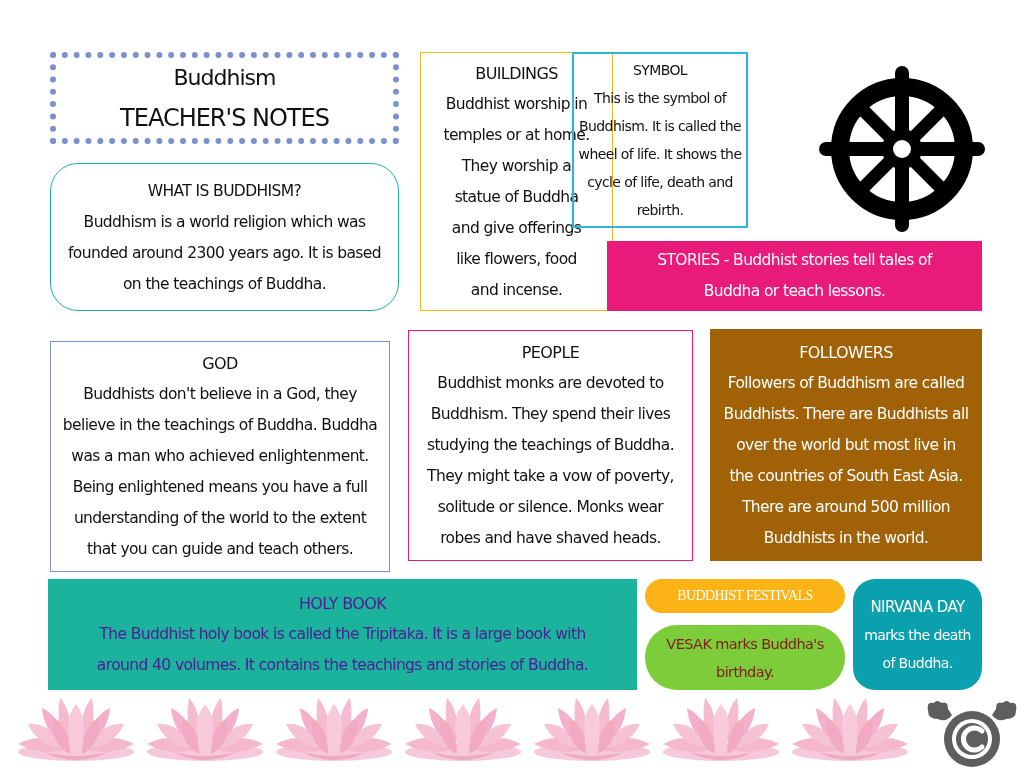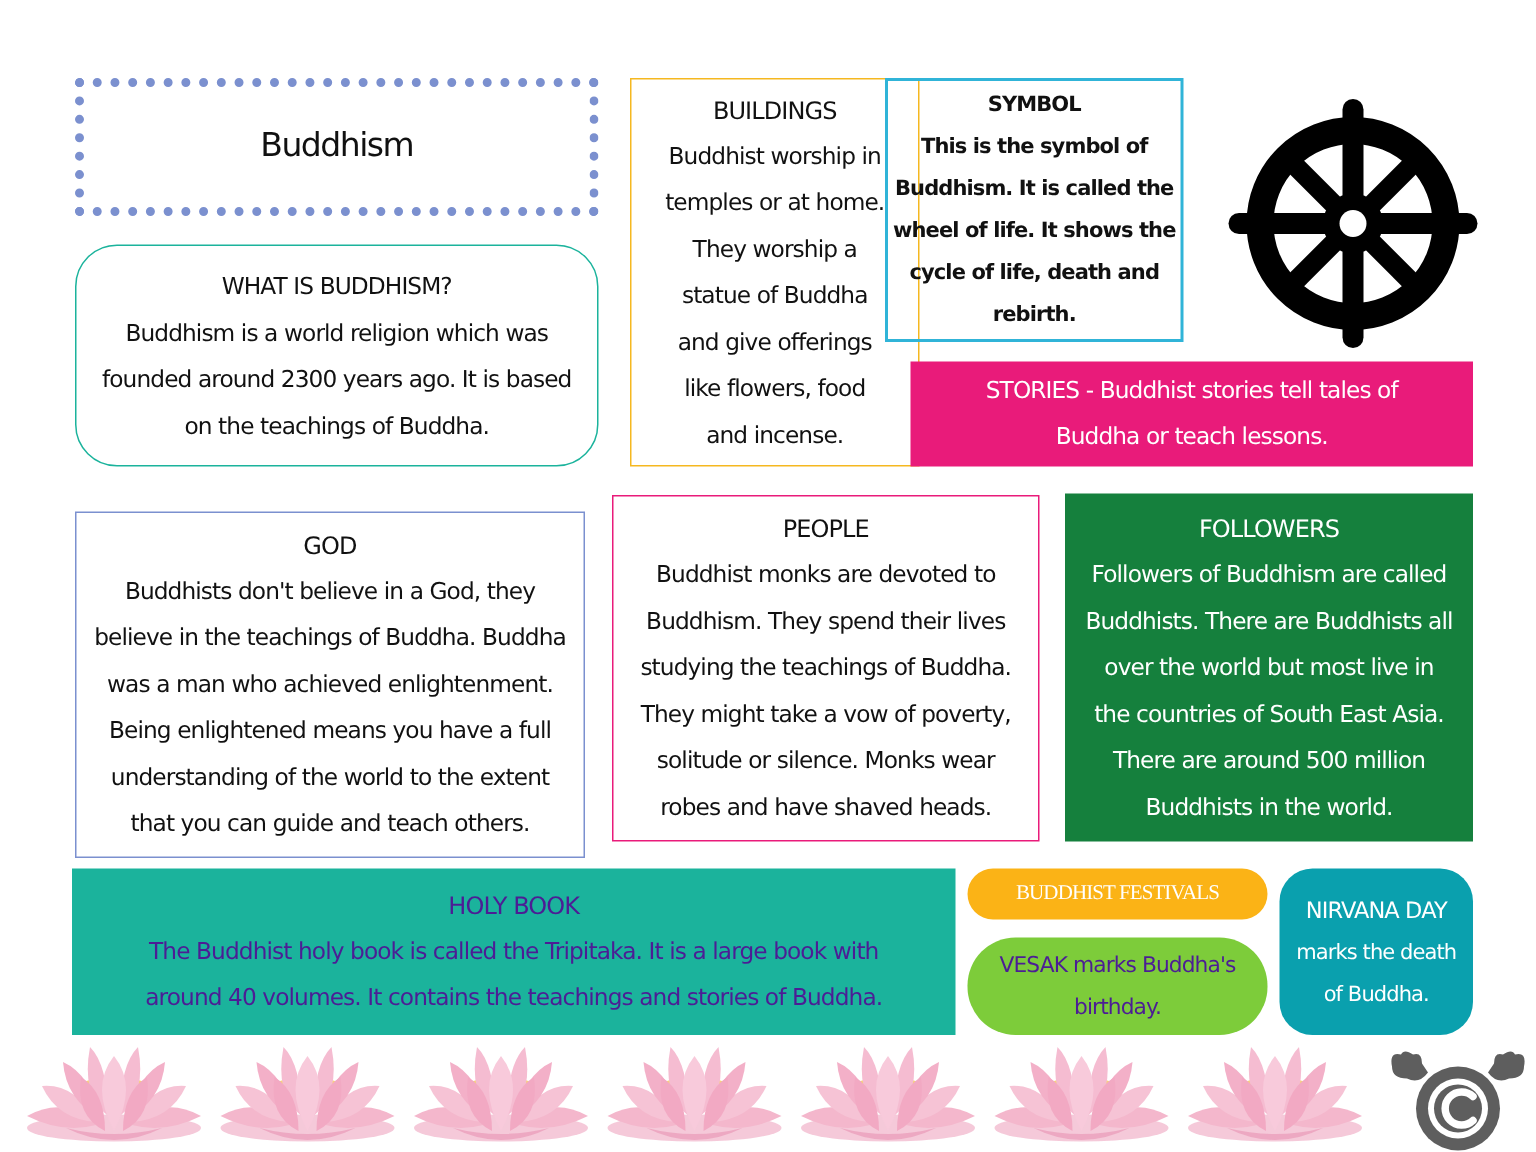--- a/index.html
+++ b/index.html
@@ -12,56 +12,57 @@
     #title-box { left: 50px; top: 52px; width: 349px; height: 92px; border: 6px dotted #7b90cf; border-radius: 3px; }
     #title-box .l1 { font-size: 22px; line-height: 40px; letter-spacing: -1px; }
     #title-box .l2 { font-size: 24px; line-height: 40px; letter-spacing: -1px; }
 
     #what-box { left: 50px; top: 163px; width: 349px; height: 148px; border: 1.5px solid #1bb39c; border-radius: 28px; padding-top: 2px; }
     #what-box .txt, #what-box .ttl { font-size: 15.5px; }
 
     #buildings-box { left: 420px; top: 52px; width: 193px; height: 259px; border: 1.5px solid #f5b820; }
     #buildings-box .txt { line-height: 31px; font-size: 15.5px; }
 
-    #symbol-box { left: 590px; top: 52px; width: 199px; height: 176px; border: 2px solid #30b4d8; font-weight: bold; }
+    #symbol-box { left: 572px; top: 52px; width: 176px; height: 176px; border: 2px solid #30b4d8; }
     #symbol-box .txt, #symbol-box .ttl { font-size: 14px; line-height: 28px; letter-spacing: -0.6px; }
 
     #wheel { position: absolute; left: 818px; top: 65px; width: 168px; height: 168px; }
 
     #stories-box { left: 607px; top: 241px; width: 375px; height: 70px; background: #e91b7a; color: #fff; }
     #stories-box .txt { color: #fff; }
 
     #god-box { left: 50px; top: 330px; width: 340px; height: 231px; border: 1.5px solid #7b90cf; margin-top: 11px; }
     #people-box { left: 408px; top: 330px; width: 285px; height: 231px; border: 1.5px solid #e91b7a; }
-    #followers-box { left: 710px; top: 329px; width: 272px; height: 232px; background: #15803d; color: #fff; }
+    #followers-box { left: 710px; top: 329px; width: 272px; height: 232px; background: #a16207; color: #fff; }
     #followers-box .txt, #followers-box .ttl { color: #fff; }
 
     #holy-box { left: 48px; top: 579px; width: 589px; height: 111px; background: #1bb39c; color: #fff; }
     #holy-box .txt, #holy-box .ttl { color: #4c1d95; }
 
     #festivals-pill { left: 645px; top: 579px; width: 200px; height: 34px; background: #fbb316; border-radius: 17px; color: #fff; }
     #festivals-pill .ttl { font-size: 14px; line-height: 20px; color: #fff; font-family: Liberation Serif, serif; }
 
     #vesak-pill { left: 645px; top: 625px; width: 200px; height: 65px; background: #7dcc3a; border-radius: 32px; color: #fff; }
-    #vesak-pill .txt { font-size: 14.5px; line-height: 28px; color: #4c1d95; }
+    #vesak-pill .txt { font-size: 14.5px; line-height: 28px; color: #7f1d1d; }
 
     #nirvana-box { left: 853px; top: 579px; width: 129px; height: 111px; background: #0aa0ae; border-radius: 22px; color: #fff; }
     #nirvana-box .ttl { font-size: 15px; line-height: 28px; color: #fff; text-align: right; }
     #nirvana-box .txt { font-size: 14px; line-height: 28px; color: #fff; }
 
     #lotus-row { position: absolute; left: 0; top: 694px; width: 920px; height: 74px; }
     .lotus { position: absolute; top: 0; width: 124px; height: 74px; }
 
     #logo { position: absolute; left: 922px; top: 697px; width: 100px; height: 71px; }
   </style>
 </head>
 <body>
 
 <div class="box" id="title-box">
   <div class="l1">Buddhism</div>
+  <div class="l2">TEACHER'S NOTES</div>
 </div>
 
 <div class="box" id="what-box">
   <div class="ttl">WHAT IS BUDDHISM?</div>
   <div class="txt">Buddhism is a world religion which was</div>
   <div class="txt">founded around 2300 years ago. It is based</div>
   <div class="txt">on the teachings of Buddha.</div>
 </div>
 
 <div class="box" id="buildings-box">

